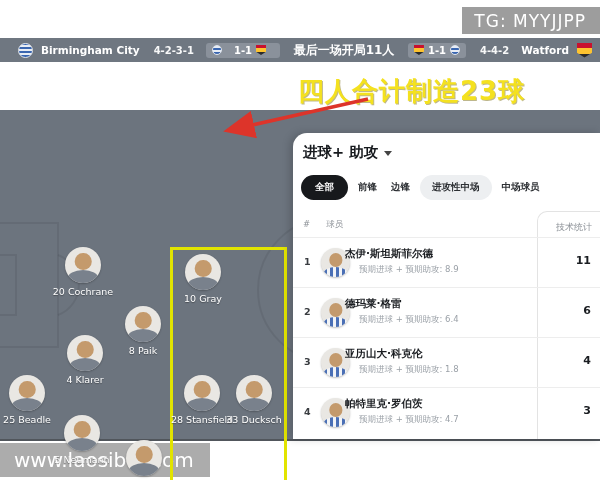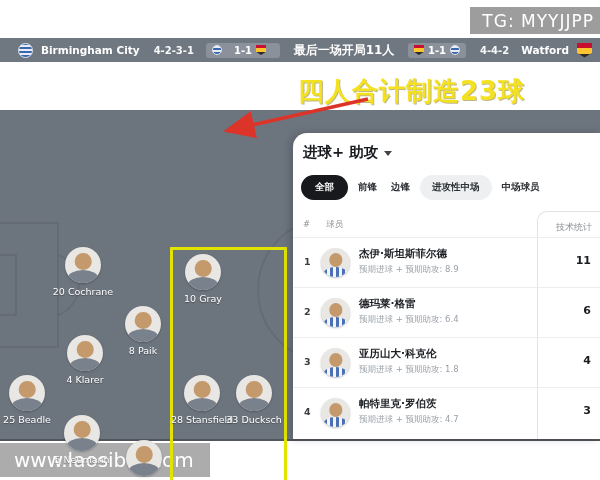--- a/index.html
+++ b/index.html
@@ -1,21 +1,21 @@
 <!DOCTYPE html>
 <html><head>
 <meta charset="utf-8">
 <style>
   * { margin:0; padding:0; box-sizing:border-box; }
   body { font-family:"DejaVu Sans", sans-serif; background:#fff; }
   .screen { position:relative; width:600px; height:480px; background:#fff; overflow:hidden; }
 
   
   .tg-box { position:absolute; top:7px; right:0; height:27px; background:#9d9d9d; color:#fff;
-            font-size:17px; letter-spacing:1px; display:flex; align-items:center; padding:0 6px 0 12px; }
+            font-size:17px; letter-spacing:1px; display:flex; align-items:center; padding:0 14px 0 12px; }
 
   
   .match-header { position:absolute; top:38px; left:0; width:600px; height:24px; background:#6f7781;
                   display:flex; align-items:center; color:#fff; }
   .mh-left, .mh-right { display:flex; align-items:center; }
   .mh-left { margin-left:18px; }
   .mh-right { margin-right:8px; }
   .team-name { font-size:10.5px; font-weight:bold; }
   .formation-txt { font-size:10px; font-weight:bold; opacity:.95; }
   .score-pill { display:flex; align-items:center; gap:4px; background:#8a919b; border-radius:3px;
@@ -68,21 +68,21 @@
   .pos-tab.selected { background:#17191c; color:#fff; padding:6px 14px; border-radius:14px; }
   .pos-tab.highlight { background:#edeff1; padding:6px 12px; border-radius:14px; }
   .stats-col-box { position:absolute; left:244px; top:78px; width:63px; height:228px;
                    border-left:1px solid #e3e3e3; border-top:1px solid #e3e3e3; border-top-left-radius:10px; }
   .tbl-head { position:absolute; top:86px; left:10px; font-size:8.5px; color:#8b9096; display:flex; gap:16px; }
   .tbl-head-stats { position:absolute; top:88px; right:8px; font-size:9px; color:#8b9096; }
   .prow { position:absolute; left:0; width:307px; height:50px; border-top:1px solid #ededed; }
   .prow .rank { position:absolute; left:11px; top:18px; font-size:9.5px; color:#3a3d41; font-weight:bold; }
   .prow .avatar.sm { position:absolute; left:28px; top:10px; width:29px; height:29px; margin:0; }
   .avatar.sm::after { background:repeating-linear-gradient(90deg,#4a6fb5 0 3px,#f2f4f7 3px 6px); }
-  .prow .pname { position:absolute; left:66px; top:9px; font-size:10.5px; font-weight:bold; color:#1a1d21; white-space:nowrap; }
+  .prow .pname { position:absolute; left:52px; top:9px; font-size:10.5px; font-weight:bold; color:#1a1d21; white-space:nowrap; }
   .prow .pdetail { position:absolute; left:66px; top:26px; font-size:8.5px; color:#9aa0a7; white-space:nowrap; }
   .prow .pvalue { position:absolute; right:9px; top:16px; font-size:11px; font-weight:bold; color:#1a1d21; }
 
   
   .annotation-text { position:absolute; left:298px; top:74px; width:280px; z-index:9;
       font-size:26px; font-weight:bold; color:#f4e11f; letter-spacing:1px; white-space:nowrap;
       text-shadow:1px 1px 0 rgba(110,95,0,.45); }
   .arrow-svg { position:absolute; left:0; top:0; z-index:9; pointer-events:none; }
 
   

